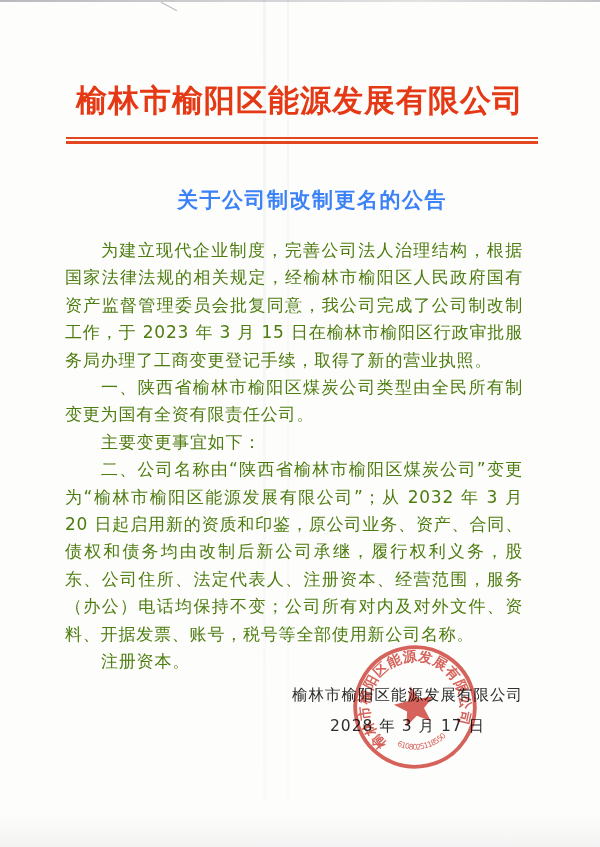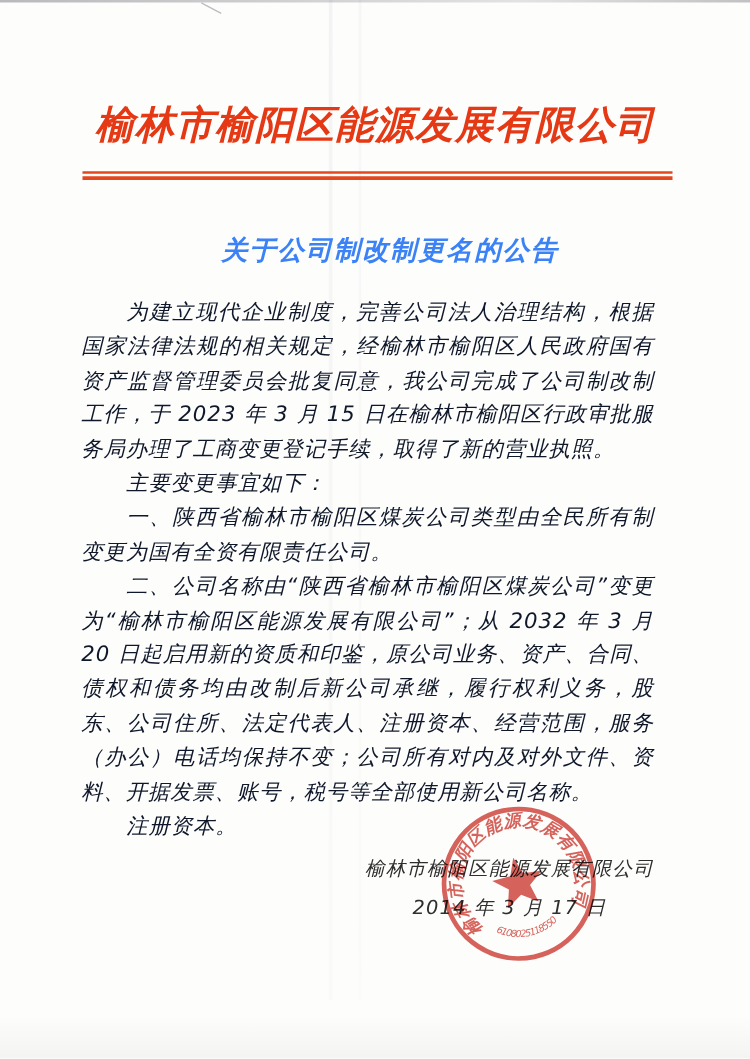--- a/index.html
+++ b/index.html
@@ -1,20 +1,19 @@
 <!DOCTYPE html>
 <html><head>
 <meta charset="utf-8">
 <style>
   html,body { margin:0; padding:0; background:#ffffff; }
   .page {
     position:relative; width:600px; height:847px;
     background:#fdfdfc; overflow:hidden;
     font-family:"DejaVu Sans", sans-serif;
-    font-style:italic;
   }
   
   .top-edge { position:absolute; top:0; left:0; right:0; height:2px;
     background:linear-gradient(to right, rgba(130,130,138,.55), rgba(165,165,172,.30) 70%, rgba(120,120,128,.45)); }
   .scratch { position:absolute; top:6px; left:160px; width:18px; height:1px;
     background:#bcbcc0; transform:rotate(28deg); }
   .fold-line-1 { position:absolute; top:0; left:263px; width:3px; height:800px;
     background:linear-gradient(to bottom, rgba(120,120,132,.07), rgba(120,120,132,.025)); }
   .fold-line-2 { position:absolute; top:0; left:287px; width:2px; height:800px;
     background:linear-gradient(to bottom, rgba(120,120,132,.05), rgba(120,120,132,.02)); }
@@ -35,21 +34,21 @@
   
   .doc-title {
     position:absolute; top:175px; left:0; width:100%;
     text-align:center; font-size:21px; line-height:26px; font-weight:bold;
     color:#3b82f6; letter-spacing:1.5px; margin:12px;
   }
 
   
   .body-text {
     position:absolute; top:237px; left:65px; width:458px;
-    font-size:17px; line-height:27.4px; color:#0f172a;
+    font-size:17px; line-height:27.4px; color:#4d7c0f;
     text-align:justify; letter-spacing:.8px;
   }
   .para { margin:0; text-indent:36px; }
 
   
   .signature { position:absolute; top:686px; right:77px; text-align:center; color:#2e2e2e; }
   .sig-company { font-size:15.5px; line-height:18px; letter-spacing:1px; }
   .sig-date    { margin-top:13px; font-size:15.5px; line-height:18px; letter-spacing:1px; }
 
   
@@ -74,29 +73,29 @@
   <div class="rule">
     <div class="thin"></div>
     <div class="gap"></div>
     <div class="thick"></div>
   </div>
 
   <h2 class="doc-title">关于公司制改制更名的公告</h2>
 
   <div class="body-text">
       <div class="para">为建立现代企业制度，完善公司法人治理结构，根据国家法律法规的相关规定，经榆林市榆阳区人民政府国有资产监督管理委员会批复同意，我公司完成了公司制改制工作，于 2023 年 3 月 15 日在榆林市榆阳区行政审批服务局办理了工商变更登记手续，取得了新的营业执照。</div>
+      <div class="para">一、陕西省榆林市榆阳区煤炭公司类型由全民所有制变更为国有全资有限责任公司。</div>
       <div class="para">主要变更事宜如下：</div>
-      <div class="para">一、陕西省榆林市榆阳区煤炭公司类型由全民所有制变更为国有全资有限责任公司。</div>
       <div class="para">二、公司名称由“陕西省榆林市榆阳区煤炭公司”变更为“榆林市榆阳区能源发展有限公司”；从 2032 年 3 月 20 日起启用新的资质和印鉴，原公司业务、资产、合同、债权和债务均由改制后新公司承继，履行权利义务，股东、公司住所、法定代表人、注册资本、经营范围，服务（办公）电话均保持不变；公司所有对内及对外文件、资料、开据发票、账号，税号等全部使用新公司名称。</div>
       <div class="para">注册资本。</div>
     </div>
 
   <div class="signature">
     <div class="sig-company">榆林市榆阳区能源发展有限公司</div>
-    <div class="sig-date">2014 年 3 月 17 日</div>
+    <div class="sig-date">2028 年 3 月 17 日</div>
   </div>
 
   <svg class="stamp" viewBox="0 0 120 120" xmlns="http://www.w3.org/2000/svg">
     <defs>
       <path id="seal-arc-top" d="M 27.1 87.6 A 43 43 0 1 1 92.9 87.6" fill="none"></path>
       <path id="seal-arc-bottom" d="M 34.3 90.6 A 40 40 0 0 0 85.7 90.6" fill="none"></path>
     </defs>
     <circle cx="60" cy="60" r="56" fill="none" stroke="#cf4138" stroke-width="3.6"></circle>
     <path fill="#cf4138" d="M60,40 L65,53.1 L79,53.8 L68.1,62.6 L71.8,76.2 L60,68.5 L48.2,76.2 L51.9,62.6 L41,53.8 L55,53.1 Z"></path>
     <text fill="#cf4138" font-size="13" font-weight="bold" font-family="DejaVu Sans, sans-serif">

